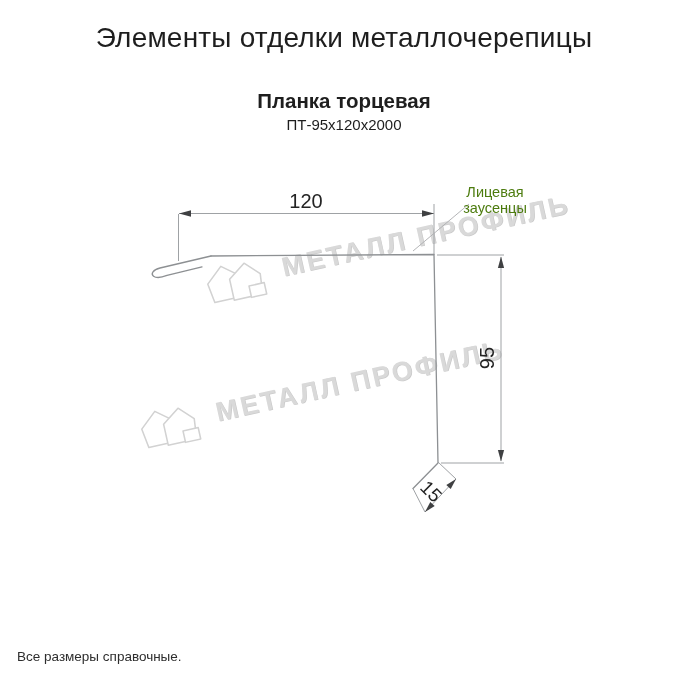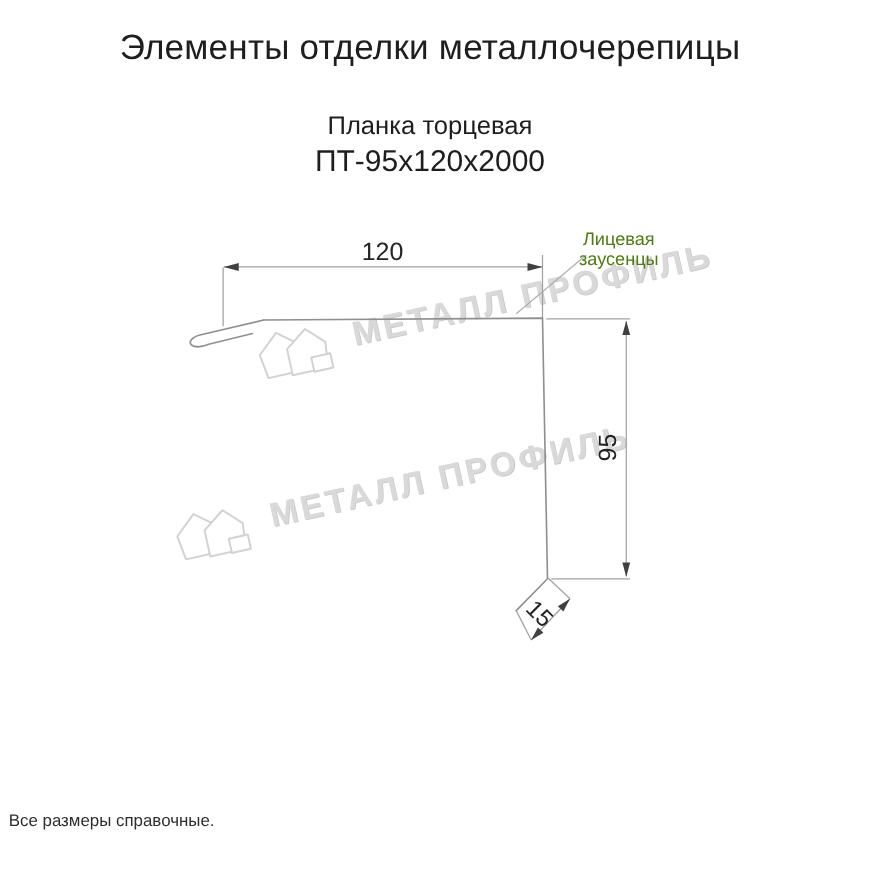--- a/index.html
+++ b/index.html
@@ -7,25 +7,25 @@
     position:relative; width:688px; height:700px; background:#ffffff;
     font-family:"Liberation Sans", sans-serif; overflow:hidden;
   }
   
   .page-title {
     position:absolute; top:22px; left:0; width:100%; text-align:center;
     font-size:28px; font-weight:400; color:#1e1e1e; margin:0; letter-spacing:0.2px;
   }
   .product-name {
     position:absolute; top:89px; left:0; width:100%; text-align:center;
-    font-size:20.5px; font-weight:400; color:#1e1e1e; margin:0;
+    font-size:20.5px; font-weight:700; color:#1e1e1e; margin:0;
   }
   .product-code {
     position:absolute; top:116px; left:0; width:100%; text-align:center;
-    font-size:24px; font-weight:400; color:#1e1e1e; margin:0;
+    font-size:15px; font-weight:400; color:#1e1e1e; margin:0;
   }
   
   .watermark {
     position:absolute; height:50px; display:flex; align-items:center; gap:10px;
     transform:rotate(-12.5deg); transform-origin:left center;
     font-weight:700; font-size:27px; letter-spacing:2.5px; white-space:nowrap;
     color:#d9d9d9; text-shadow:0.6px 0.6px 0 #c9c9c9; user-select:none;
   }
   .wm-upper { left:204px; top:260px; }
   .wm-lower { left:138px; top:405px; }
@@ -39,21 +39,21 @@
   .dim-text { font-family:"Liberation Sans", sans-serif; font-size:20px; fill:#242424; }
   .dim-text-small { font-family:"Liberation Sans", sans-serif; font-size:19px; fill:#242424; }
   
   .face-label {
     position:absolute; left:461px; top:185px; width:68px; text-align:center;
     font-size:14.5px; line-height:15.5px; color:#4d7c0f;
   }
   .face-label span { display:block; }
   
   .notes {
-    position:absolute; left:7px; top:649px;
+    position:absolute; left:17px; top:649px;
     font-size:13.5px; line-height:16.5px; color:#2e2e2e;
   }
   .notes p { margin:0; }
 </style>
 </head>
 <body>
 
 <div class="page">
 
   <h1 class="page-title">Элементы отделки металлочерепицы</h1>

